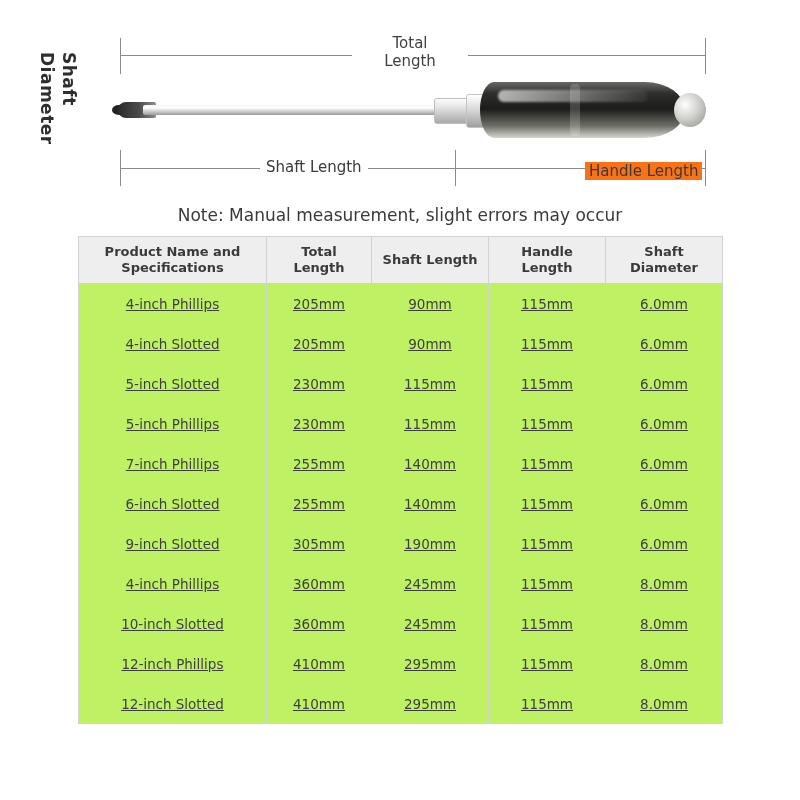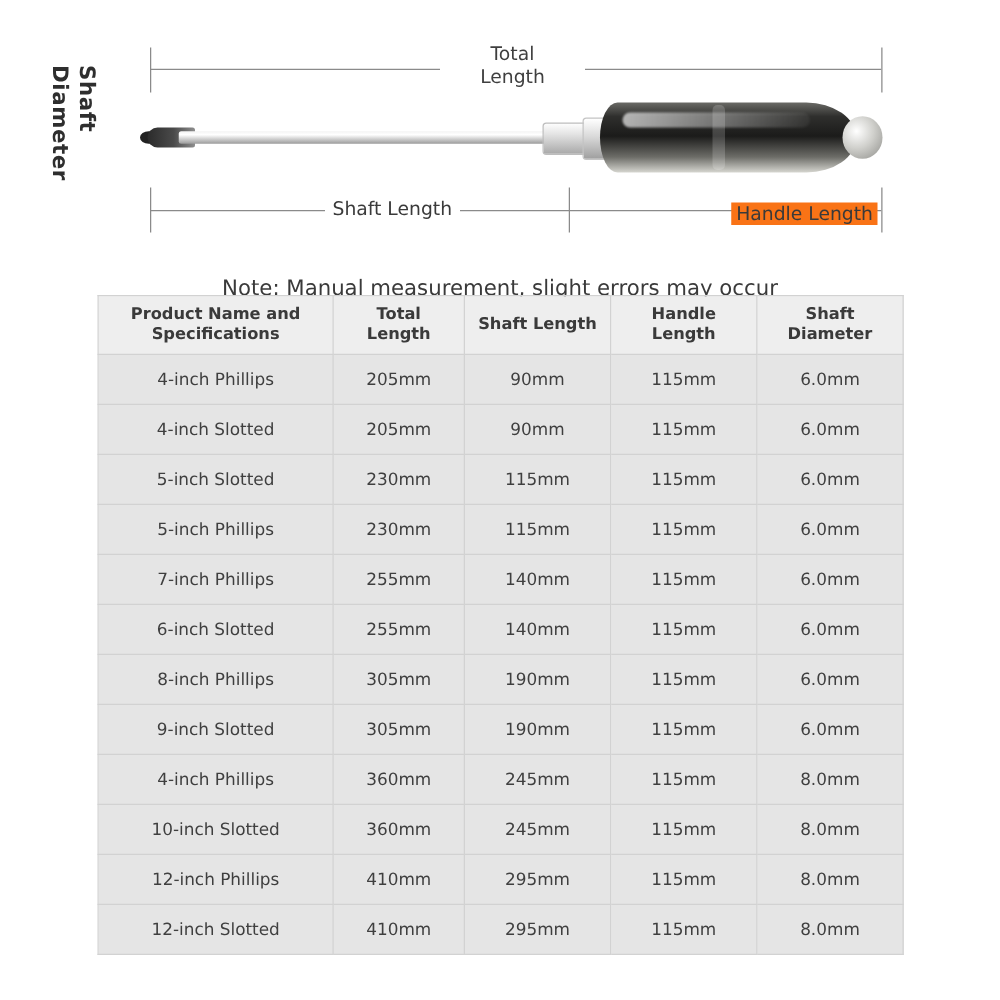--- a/index.html
+++ b/index.html
@@ -203,21 +203,20 @@
 
   
   .note {
     position: absolute;
     left: 0;
     top: 205px;
     width: 800px;
     text-align: center;
     font-size: 17px;
     color: #3a3a3a;
-    margin-top: 16px;
   }
 
   
   .table-wrap {
     position: absolute;
     left: 78px;
     top: 236px;
     width: 644px;
   }
   table.spec {
@@ -236,23 +235,24 @@
   }
   table.spec thead th {
     background: #eeeeee;
     font-weight: 700;
     font-size: 13px;
     color: #3a3a3a;
     height: 46px;
     line-height: 16px;
   }
   table.spec tbody td {
-    background: #e5e5e5;
+    background: #bef264;
     font-weight: 400;
     font-size: 13.5px;
+    text-decoration: underline;
   }
   table.spec tbody td.name {
     font-size: 13.5px;
   }
   col.c1 { width: 188px; }
   col.c2 { width: 105px; }
   col.c3 { width: 117px; }
   col.c4 { width: 117px; }
   col.c5 { width: 117px; }
 </style>
@@ -365,27 +365,20 @@
             <td>6.0mm</td>
           </tr>
           <tr>
             <td class="name">6-inch Slotted</td>
             <td>255mm</td>
             <td>140mm</td>
             <td>115mm</td>
             <td>6.0mm</td>
           </tr>
           <tr>
-            <td class="name">8-inch Phillips</td>
-            <td>305mm</td>
-            <td>190mm</td>
-            <td>115mm</td>
-            <td>6.0mm</td>
-          </tr>
-          <tr>
             <td class="name">9-inch Slotted</td>
             <td>305mm</td>
             <td>190mm</td>
             <td>115mm</td>
             <td>6.0mm</td>
           </tr>
           <tr>
             <td class="name">4-inch Phillips</td>
             <td>360mm</td>
             <td>245mm</td>

